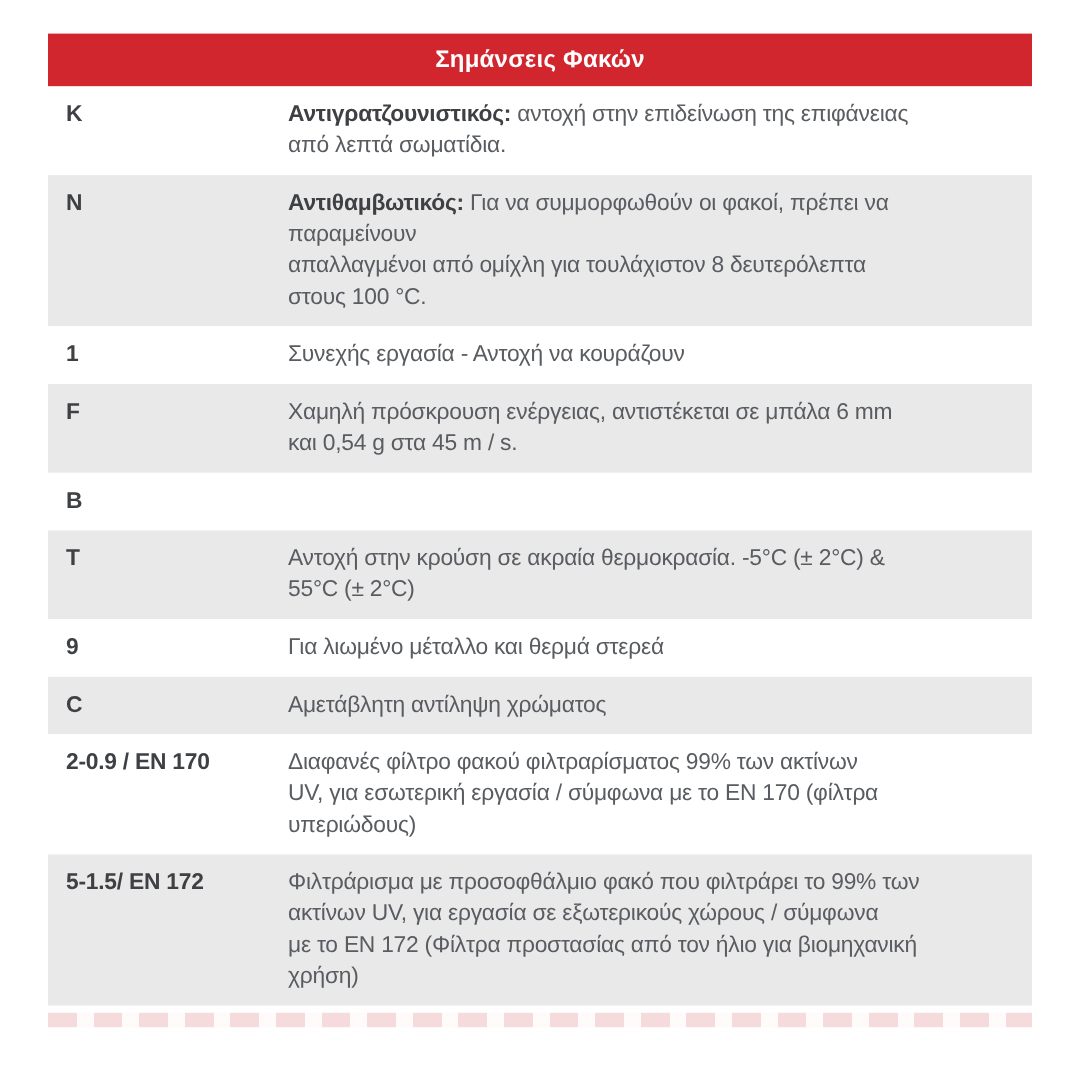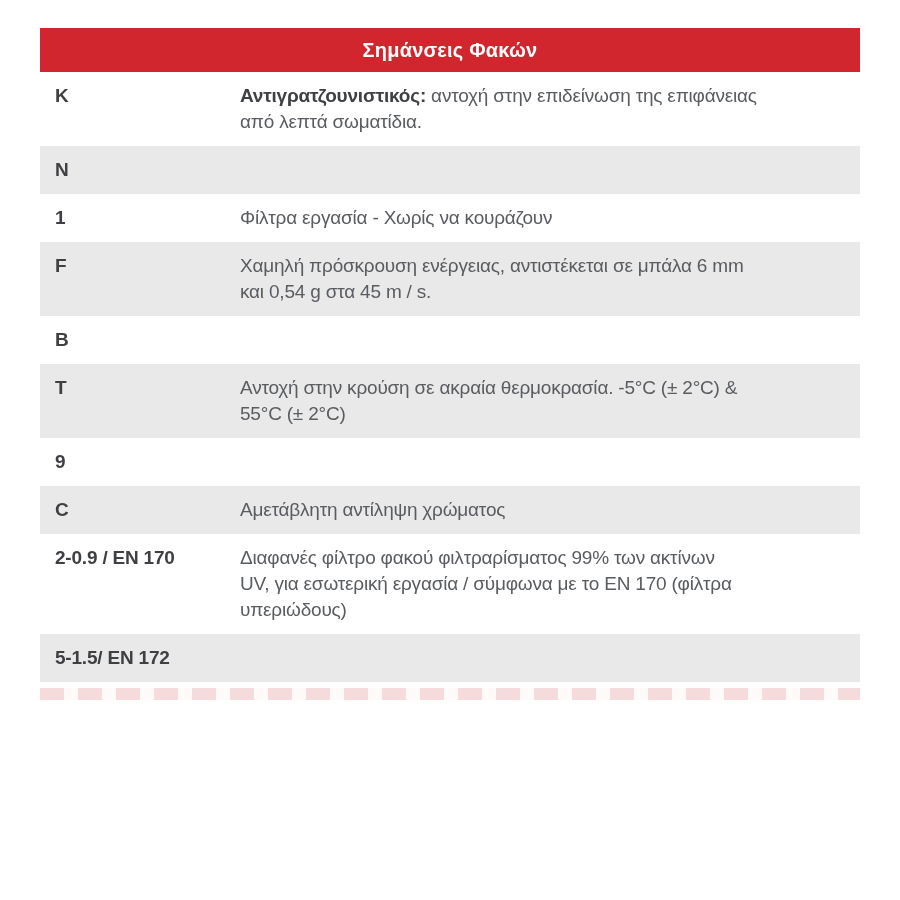--- a/index.html
+++ b/index.html
@@ -78,57 +78,66 @@
   <div class="table-header">Σημάνσεις Φακών</div>
   <div id="rows">
   <div class="row">
     <div class="code">K</div>
     <div class="desc"><span class="lead">Αντιγρατζουνιστικός:</span><span class="rest"> αντοχή στην επιδείνωση της επιφάνειας
 από λεπτά σωματίδια.</span></div>
   </div>
 
   <div class="row shaded">
     <div class="code">N</div>
+    <div class="desc"><span class="lead">Αντιθαμβωτικός:</span><span class="rest"> Για να συμμορφωθούν οι φακοί, πρέπει να
+παραμείνουν
+απαλλαγμένοι από ομίχλη για τουλάχιστον 8 δευτερόλεπτα
+στους 100 °C.</span></div>
   </div>
 
   <div class="row">
     <div class="code">1</div>
-    <div class="desc"><span class="lead"></span><span class="rest">Φίλτρα εργασία - Χωρίς να κουράζουν</span></div>
+    <div class="desc"><span class="lead"></span><span class="rest">Συνεχής εργασία - Αντοχή να κουράζουν</span></div>
   </div>
 
   <div class="row shaded">
     <div class="code">F</div>
     <div class="desc"><span class="lead"></span><span class="rest">Χαμηλή πρόσκρουση ενέργειας, αντιστέκεται σε μπάλα 6 mm
 και 0,54 g στα 45 m / s.</span></div>
   </div>
 
   <div class="row">
     <div class="code">B</div>
   </div>
 
   <div class="row shaded">
     <div class="code">T</div>
     <div class="desc"><span class="lead"></span><span class="rest">Αντοχή στην κρούση σε ακραία θερμοκρασία. -5°C (± 2°C) &amp;
 55°C (± 2°C)</span></div>
   </div>
 
   <div class="row">
     <div class="code">9</div>
+    <div class="desc"><span class="lead"></span><span class="rest">Για λιωμένο μέταλλο και θερμά στερεά</span></div>
   </div>
 
   <div class="row shaded">
     <div class="code">C</div>
     <div class="desc"><span class="lead"></span><span class="rest">Αμετάβλητη αντίληψη χρώματος</span></div>
   </div>
 
   <div class="row">
     <div class="code">2-0.9 / EN 170</div>
     <div class="desc"><span class="lead"></span><span class="rest">Διαφανές φίλτρο φακού φιλτραρίσματος 99% των ακτίνων
 UV, για εσωτερική εργασία / σύμφωνα με το EN 170 (φίλτρα
 υπεριώδους)</span></div>
   </div>
 
   <div class="row shaded">
     <div class="code">5-1.5/ EN 172</div>
+    <div class="desc"><span class="lead"></span><span class="rest">Φιλτράρισμα με προσοφθάλμιο φακό που φιλτράρει το 99% των
+ακτίνων UV, για εργασία σε εξωτερικούς χώρους / σύμφωνα
+με το EN 172 (Φίλτρα προστασίας από τον ήλιο για βιομηχανική
+χρήση)</span></div>
   </div>
 </div>
   <div class="bottom-strip"></div>
 </div>
 
 </body></html>

